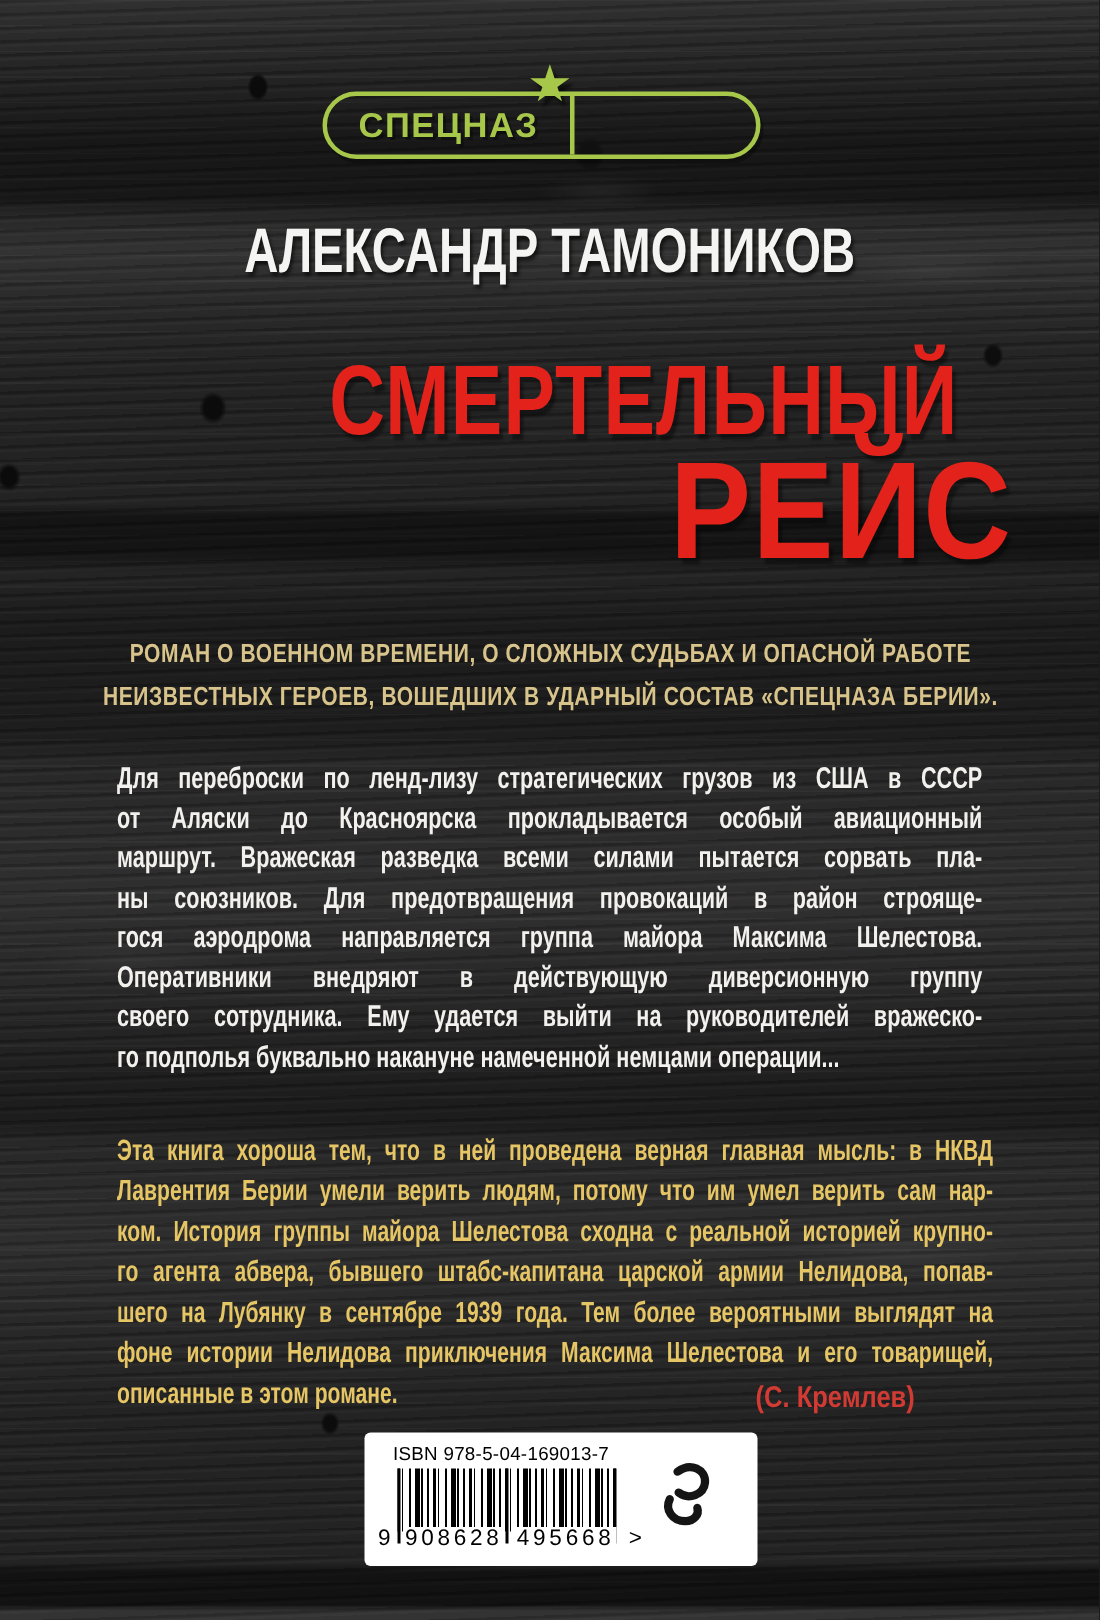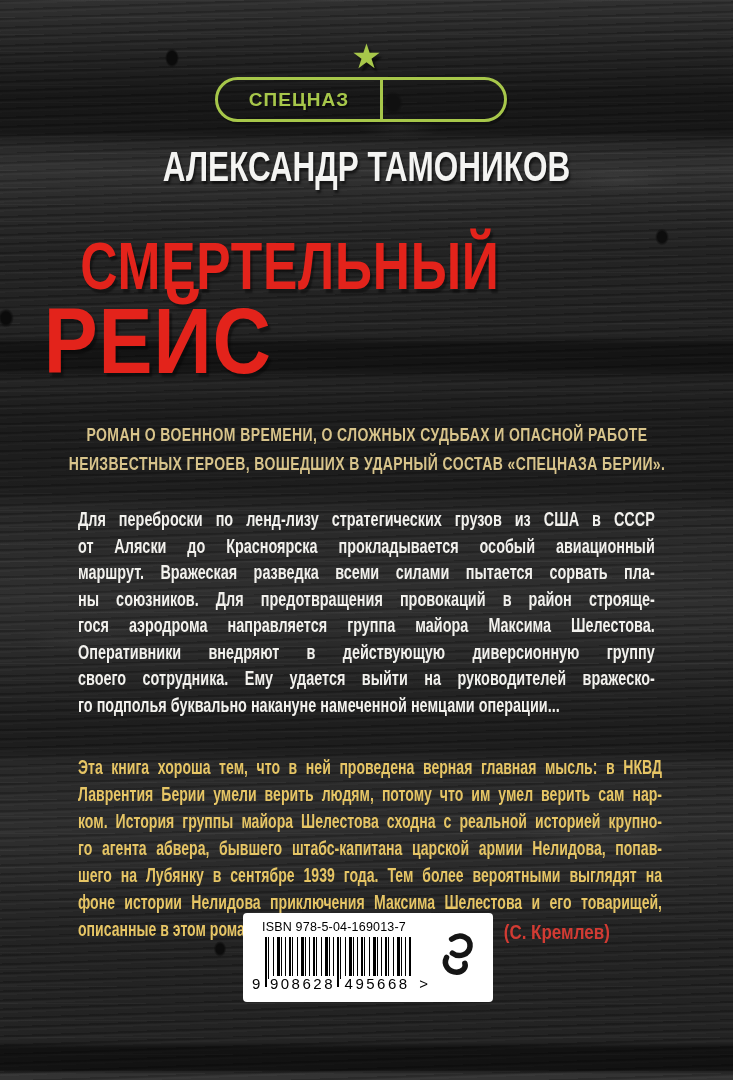--- a/index.html
+++ b/index.html
@@ -36,36 +36,36 @@
         rgba(255,255,255,0.05) 1074px, rgba(255,255,255,0.05) 1080px),
       repeating-linear-gradient(178deg, rgba(0,0,0,0.22) 0 1.5px, rgba(255,255,255,0.025) 3px 4.5px, rgba(0,0,0,0) 4.5px 9px),
       repeating-linear-gradient(180deg, rgba(255,255,255,0.03) 0 1px, rgba(0,0,0,0) 1px 17px);
   }
   .star{
     position:absolute; top:39px; left:0; right:0; text-align:center;
     font-size:34px; line-height:1; color:#a7c74a;
     text-shadow:3px 4px 2px rgba(0,0,0,0.55);
   }
   .pill{
-    position:absolute; left:215px; top:77px; width:292px; height:45px; box-sizing:border-box;
+    position:absolute; left:215px; top:61px; width:292px; height:45px; box-sizing:border-box;
     border:3px solid #a7c74a; border-radius:26px; color:#a7c74a;
     display:flex; align-items:center;
-    font-weight:800; font-size:19px; letter-spacing:1px;
+    font-weight:800; font-size:23px; letter-spacing:1px;
     box-shadow:2px 3px 0 rgba(0,0,0,0.30);
     text-shadow:2px 2px 0 rgba(0,0,0,0.35);
   }
   .pill-left{flex:0 0 162px; text-align:center;}
   .pill-div{width:3px; align-self:stretch; background:#a7c74a;}
   .pill-right{flex:1; text-align:center;}
   .author{
     position:absolute; top:146px; left:0; right:0; text-align:center;
     font-size:42px; font-weight:800; color:#f4f4f2; line-height:1;
     transform:scaleX(0.75); text-shadow:2px 3px 3px rgba(0,0,0,0.6);
   }
-  .title{position:absolute; top:233px; left:0; right:4px; text-align:left; font-weight:800; color:#e3231b;}
+  .title{position:absolute; top:233px; left:0; right:15px; text-align:right; font-weight:800; color:#e3231b;}
   .title span{display:block; text-shadow:3px 4px 2px rgba(0,0,0,0.40);}
   .t1{font-size:66px; line-height:1; transform:scaleX(0.78); letter-spacing:1px;}
   .t2{font-size:92px; line-height:0.92; transform:scaleX(0.88); letter-spacing:1px;}
   .tagline{
     position:absolute; top:421px; left:50%; width:880px; margin-left:-440px;
     text-align:center; font-weight:700; font-size:17.5px; line-height:29px;
     letter-spacing:0.5px; color:#d8c48b; transform:scaleX(0.80);
   }
   .anno{
     position:absolute; left:78px; top:506px; width:800px;
@@ -78,22 +78,22 @@
     font-size:19.5px; line-height:27px; font-weight:700; color:#e6c565;
   }
   .jline{text-align:justify; text-align-last:justify;}
   .jline:last-child{text-align-last:left;}
   .attribution{
     position:absolute; top:921px; right:123px;
     font-size:20px; font-weight:700; color:#d23b33;
     transform:scaleX(0.85); transform-origin:100% 50%;
   }
   .barcode{
-    position:absolute; left:243px; top:913px; width:250px; height:89px;
-    background:#ffffff; border-radius:4px; color:#000;
+    position:absolute; left:243px; top:955px; width:250px; height:89px;
+    background:#ffffff; border-radius:4px; color:#000;padding-left:12px;
   }
   .isbn{position:absolute; top:7px; left:12px; width:158px; text-align:center; font-size:12.5px; letter-spacing:0.2px;}
   .bars{
     position:absolute; left:22px; top:24px; width:146px; height:42px;
     background:repeating-linear-gradient(90deg,
       #000 0 2px, #fff 2px 3px, #000 3px 4px, #fff 4px 8px, #000 8px 9px,
       #fff 9px 12px, #000 12px 15px, #fff 15px 16px, #000 16px 17px,
       #fff 17px 20px, #000 20px 21px, #fff 21px 24px);
   }
   .g{position:absolute; top:0; width:2px; height:50px; background:#000;}

